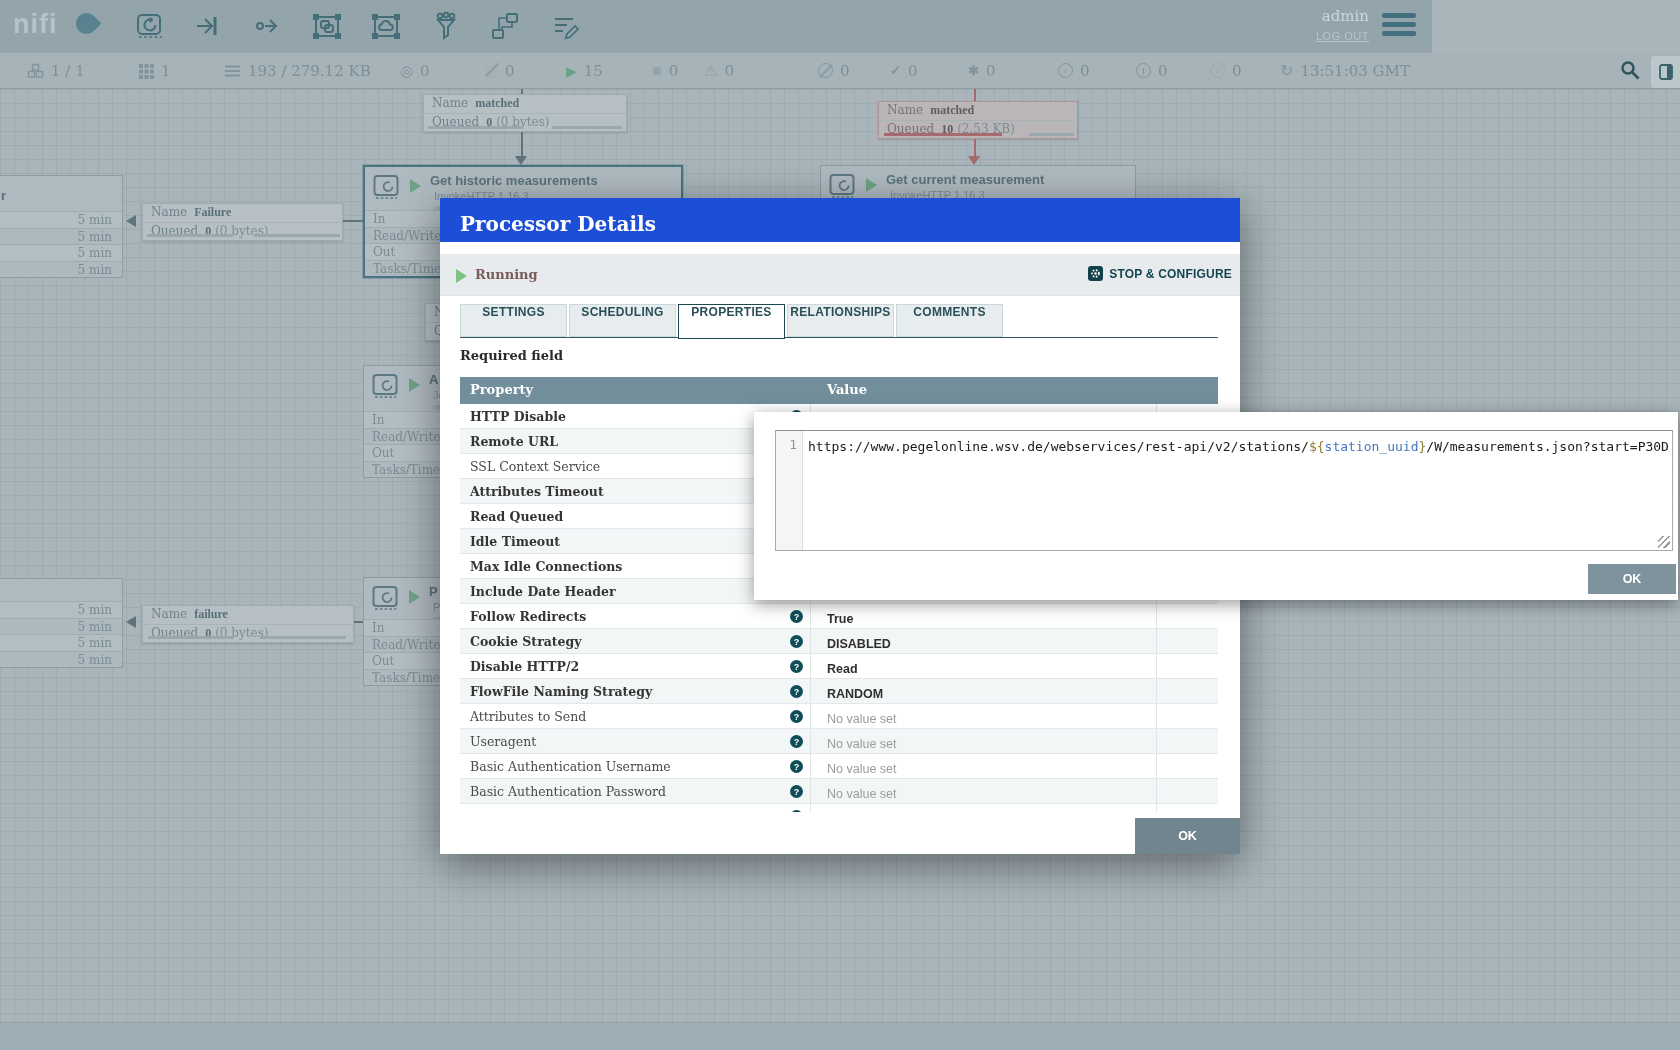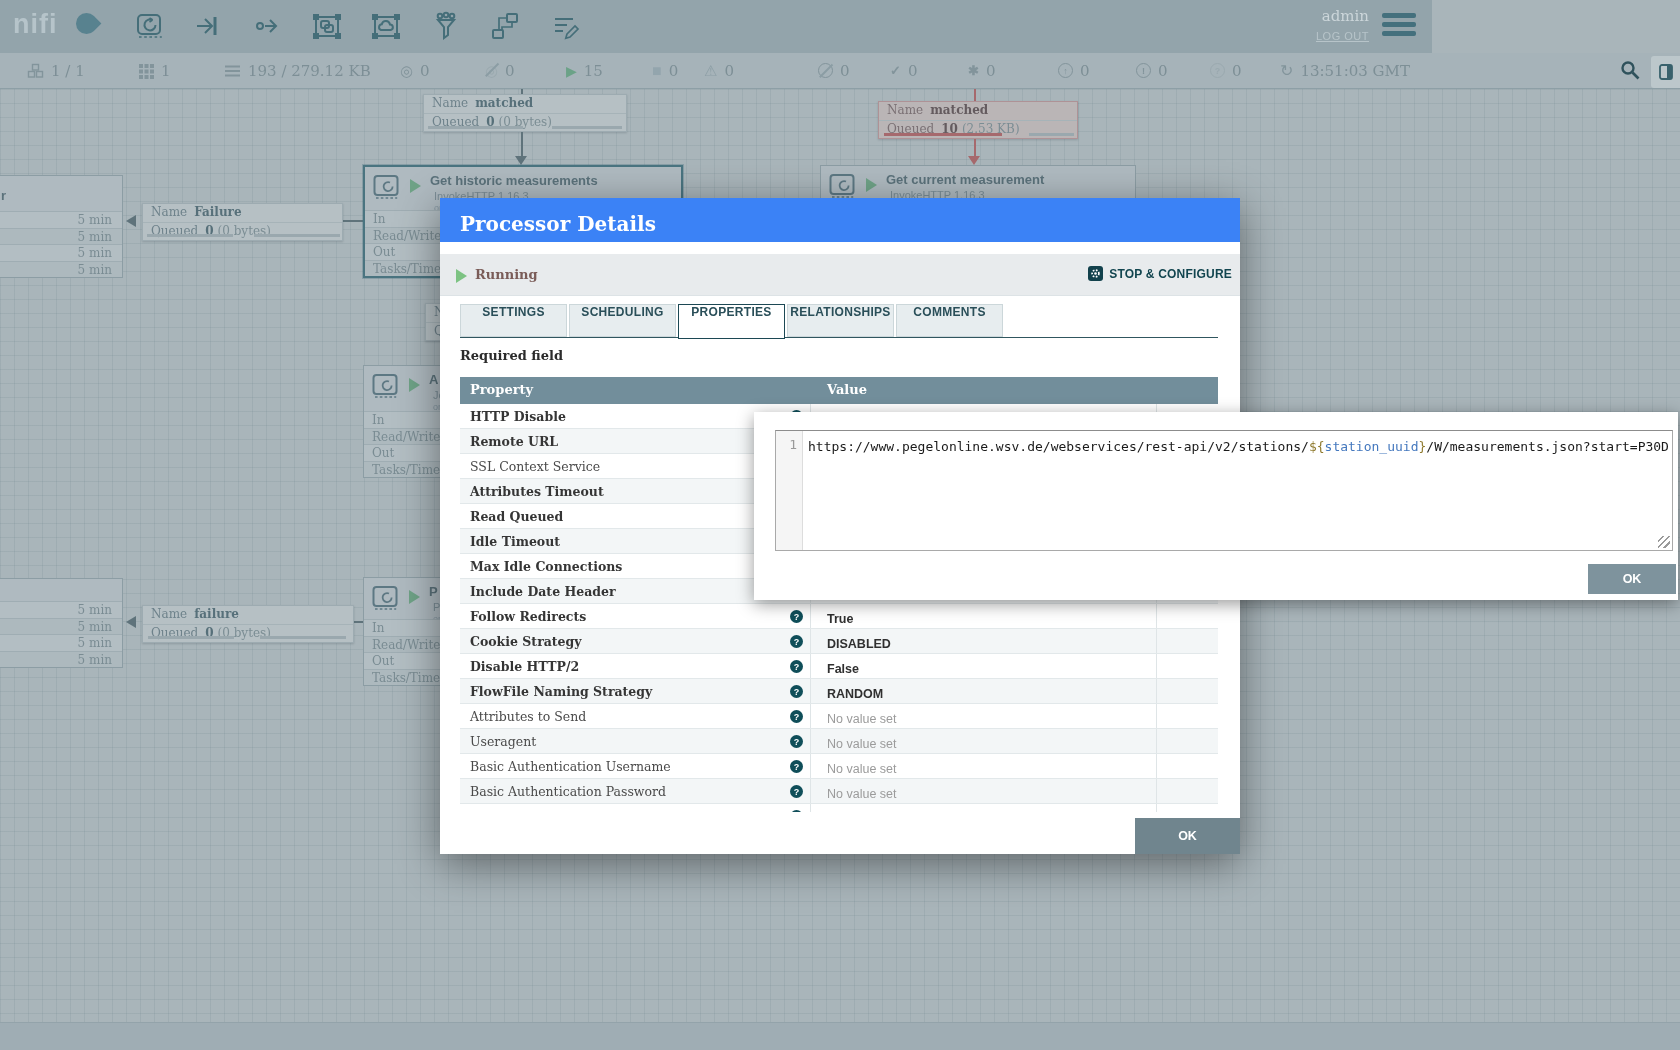--- a/index.html
+++ b/index.html
@@ -53,38 +53,38 @@
     padding:1px 10px 0 8px;border-top:1px solid #9fadb3;}
   .strow:nth-child(odd){background:#b3bec3;}
   .strow:nth-child(even){background:#adb9be;}
   .strow.right{text-align:right;}
   
   .connlbl{position:absolute;background:#b6c0c4;border:1px solid #9dabb1;box-sizing:border-box;
     height:38px;box-shadow:0 1px 2px rgba(60,75,82,.25);z-index:1;}
   .connlbl .r1,.connlbl .r2{height:17px;padding:1px 8px 0 8px;font:12px "DejaVu Serif",serif;
     color:#6e828b;white-space:nowrap;}
   .connlbl .r2{border-top:1px solid #a6b3b8;}
-  .connlbl .v{color:#57707a;font-weight:600;margin-left:7px;}
+  .connlbl .v{color:#57707a;font-weight:600;margin-left:7px;font-family:Liberation Serif, serif;}
   .connlbl .sz{color:#7b8d94;margin-left:4px;font-weight:400;}
   .connlbl.red{background:#bab5b6;border-color:#ae9296;}
   .connlbl.red .r1,.connlbl.red .r2{color:#7a7074;}
   .connlbl.red .v{color:#645b5f;}
   .connbar{position:absolute;height:3px;background:#9aa8ae;z-index:2;}
   .connbar.red{background:#a6696d;}
   .connline{position:absolute;background:#5f737b;z-index:1;}
   .connline.red{background:#a6696d;}
   .arr-down{position:absolute;width:0;height:0;border-top:9px solid #5f737b;
     border-left:6px solid transparent;border-right:6px solid transparent;z-index:1;}
   .arr-down.red{border-top-color:#a6696d;}
   .arr-left{position:absolute;width:0;height:0;border-right:10px solid #5f737b;
     border-top:6px solid transparent;border-bottom:6px solid transparent;z-index:1;}
   
   #dialog{position:absolute;left:440px;top:198px;width:800px;height:656px;background:#fff;
     box-shadow:0 10px 40px rgba(0,0,0,.45);z-index:10;}
-  #dlg-header{position:absolute;left:0;top:0;width:100%;height:44px;background:#3b82f6;}
+  #dlg-header{position:absolute;left:0;top:0;width:100%;height:44px;background:#1d4ed8;}
   #dlg-title{position:absolute;left:20px;top:14px;font:bold 20px "DejaVu Serif",serif;color:#fff;}
   #dlg-status{position:absolute;left:0;top:56px;width:100%;height:42px;background:#e8ebed;
     border-bottom:1px solid #dde3e6;box-sizing:border-box;}
   #run-play{position:absolute;left:16px;top:15px;width:0;height:0;border-left:11px solid #7dc383;
     border-top:7px solid transparent;border-bottom:7px solid transparent;}
   #run-text{position:absolute;left:35px;top:13px;font:bold 13px "DejaVu Serif",serif;color:#7a5c58;}
   #stopcfg{position:absolute;right:8px;top:12px;display:flex;align-items:center;gap:6px;cursor:pointer;}
   #stopcfg span{font:bold 12px "Liberation Sans",sans-serif;color:#12454f;letter-spacing:.2px;}
   
   #tabstrip{position:absolute;left:20px;top:106px;width:758px;height:34px;}
@@ -512,21 +512,21 @@
         <span class="pval set">True</span>
       </div>
       <div class="prow alt">
         <span class="pname req">Cookie Strategy</span>
         <span class="phelp">?</span>
         <span class="pval set">DISABLED</span>
       </div>
       <div class="prow">
         <span class="pname req">Disable HTTP/2</span>
         <span class="phelp">?</span>
-        <span class="pval set">False</span>
+        <span class="pval set">Read</span>
       </div>
       <div class="prow alt">
         <span class="pname req">FlowFile Naming Strategy</span>
         <span class="phelp">?</span>
         <span class="pval set">RANDOM</span>
       </div>
       <div class="prow">
         <span class="pname">Attributes to Send</span>
         <span class="phelp">?</span>
         <span class="pval unset">No value set</span>

